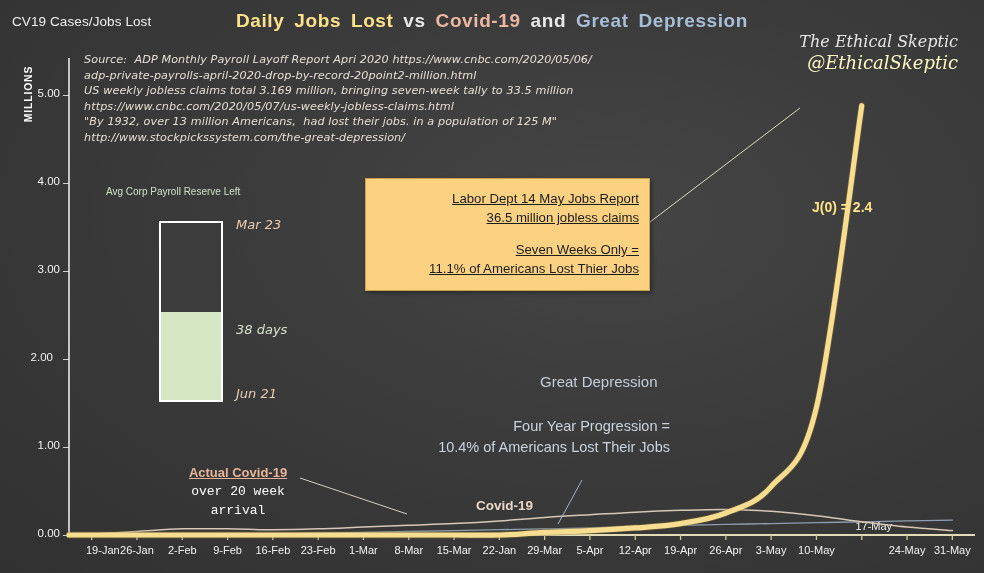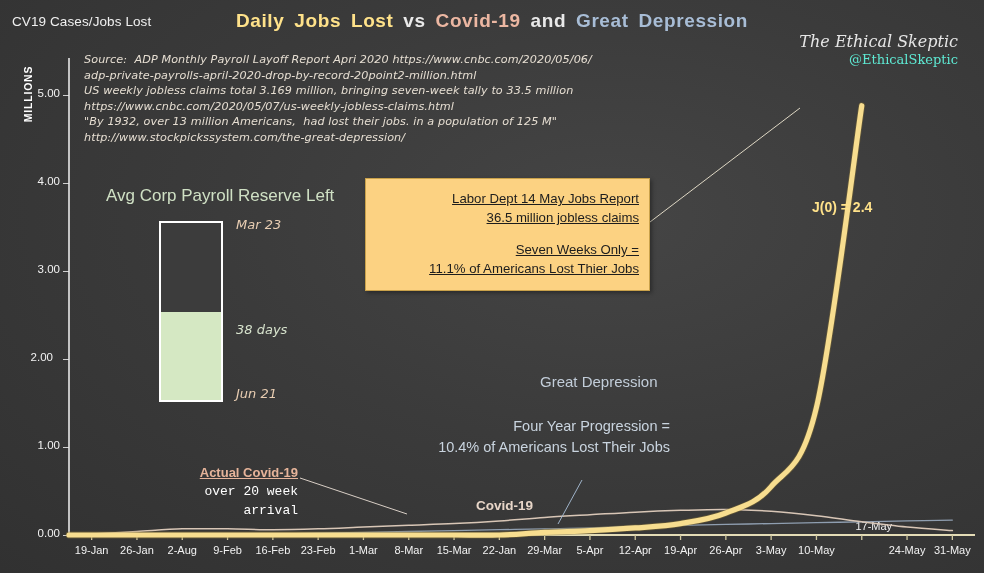--- a/index.html
+++ b/index.html
@@ -18,55 +18,55 @@
   #chart-title{left:0;top:10px;width:984px;text-align:center;font-size:19px;font-weight:bold;
       letter-spacing:.6px;}
   #chart-title span{margin:0 2px;}
   .t-yellow{color:#ffe28a;}
   .t-white{color:#e9e9e9;}
   .t-salmon{color:#ecb7a2;}
   .t-blue{color:#a8bdd6;}
 
   #watermark{right:26px;top:32px;text-align:right;line-height:1.25;}
   #wm-name{font-family:"DejaVu Serif", serif;font-style:italic;font-size:16px;color:#e6e6e6;}
-  #wm-handle{font-family:"DejaVu Serif", serif;font-size:13px;color:#5eead4;}
+  #wm-handle{font-family:"DejaVu Serif", serif;font-style:italic;font-size:18px;color:#fef9c3;}
 
   
   #source-block{left:84px;top:52px;font-family:"DejaVu Sans", sans-serif;font-style:italic;
       font-size:11.2px;line-height:15.6px;color:#e6ded2;white-space:pre;letter-spacing:.1px;}
 
   
   #axis-title{left:-12px;top:88px;width:80px;transform:rotate(-90deg);transform-origin:center;
       font-size:10.5px;font-weight:bold;letter-spacing:.8px;color:#ffffff;text-align:center;}
   .ytick{right:0;width:46px;text-align:right;font-size:11.5px;color:#f2f2f2;}
   .ytick-mark{width:6px;height:1px;background:#cfcfcf;}
   .xtick-label{font-size:11px;color:#f2f2f2;text-align:center;width:56px;}
 
   
-  #reserve-title{left:106px;top:186px;font-size:17px;color:#cfe0c4;}
+  #reserve-title{left:106px;top:186px;font-size:10px;color:#cfe0c4;}
   #reserve-bar{left:159px;top:221px;width:64px;height:181px;border:2px solid #ffffff;
       box-sizing:border-box;background:#3c3c3c;}
   #reserve-fill{position:absolute;left:0;right:0;bottom:0;height:88px;background:#d5e8c3;}
   .bar-lab{font-family:"DejaVu Sans", sans-serif;font-style:italic;font-size:13px;}
   #lab-mar{left:236px;top:217px;color:#e8cdb2;}
   #lab-days{left:236px;top:322px;color:#d7e3cd;}
   #lab-jun{left:236px;top:386px;color:#e8cdb2;}
 
   
   #callout{left:365px;top:178px;width:285px;padding:10px 10px 12px 10px;box-sizing:border-box;
       background:#fcd282;border:1px solid #c9a14a;color:#1d1d1d;text-align:right;
       font-size:13.2px;line-height:19px;box-shadow:2px 2px 4px rgba(0,0,0,.35);}
   #callout .l1{font-weight:normal;text-decoration:underline;}
   #callout .gap{height:13px;}
 
   
   #j0-label{left:812px;top:199px;font-size:14px;font-weight:bold;color:#ffe28a;}
   #gd-label{left:540px;top:373px;font-size:15px;color:#c2cdd9;}
   #gd-note{left:405px;top:416px;width:265px;text-align:right;font-size:14.5px;line-height:21px;color:#c9d4df;}
-  #actual-note{left:178px;top:463px;width:120px;text-align:right;line-height:19px;}
+  #actual-note{left:178px;top:463px;width:120px;text-align:center;line-height:19px;}
   #actual-title{font-size:13px;font-weight:bold;color:#e6b49a;text-decoration:underline;}
   #actual-sub{font-size:13px;color:#ffffff;font-family:Liberation Mono, monospace;}
   #covid-label{left:476px;top:498px;font-size:13.5px;font-weight:bold;color:#e8d6c8;}
 
   svg{position:absolute;left:0;top:0;}
 </style>
 </head>
 <body>
 
 <div id="root">
@@ -106,23 +106,23 @@
       <div class="abs ytick" style="left: 7px; top: 351.074px;">2.00</div>
       <div class="abs ytick-mark" style="left: 63px; top: 359.074px;"></div>
       <div class="abs ytick" style="left: 14px; top: 263.111px;">3.00</div>
       <div class="abs ytick-mark" style="left: 63px; top: 271.111px;"></div>
       <div class="abs ytick" style="left: 14px; top: 175.148px;">4.00</div>
       <div class="abs ytick-mark" style="left: 63px; top: 183.148px;"></div>
       <div class="abs ytick" style="left: 14px; top: 87.1852px;">5.00</div>
       <div class="abs ytick-mark" style="left: 63px; top: 95.1852px;"></div>
     </div>
   <div class="abs" id="xtick-layer" style="left:0;top:0;width:984px;height:573px;">
-      <div class="abs xtick-label" style="left: 63.65px; top: 544px;">19-Jan</div>
+      <div class="abs xtick-label" style="left: 63.65px; top: 544px; text-align: right;">19-Jan</div>
       <div class="abs xtick-label" style="left: 108.95px; top: 544px;">26-Jan</div>
-      <div class="abs xtick-label" style="left: 154.25px; top: 544px;">2-Aug</div>
+      <div class="abs xtick-label" style="left: 154.25px; top: 544px;">2-Feb</div>
       <div class="abs xtick-label" style="left: 199.55px; top: 544px;">9-Feb</div>
       <div class="abs xtick-label" style="left: 244.85px; top: 544px;">16-Feb</div>
       <div class="abs xtick-label" style="left: 290.15px; top: 544px;">23-Feb</div>
       <div class="abs xtick-label" style="left: 335.45px; top: 544px;">1-Mar</div>
       <div class="abs xtick-label" style="left: 380.75px; top: 544px;">8-Mar</div>
       <div class="abs xtick-label" style="left: 426.05px; top: 544px;">15-Mar</div>
       <div class="abs xtick-label" style="left: 471.35px; top: 544px;">22-Jan</div>
       <div class="abs xtick-label" style="left: 516.65px; top: 544px;">29-Mar</div>
       <div class="abs xtick-label" style="left: 561.95px; top: 544px;">5-Apr</div>
       <div class="abs xtick-label" style="left: 607.25px; top: 544px;">12-Apr</div>

